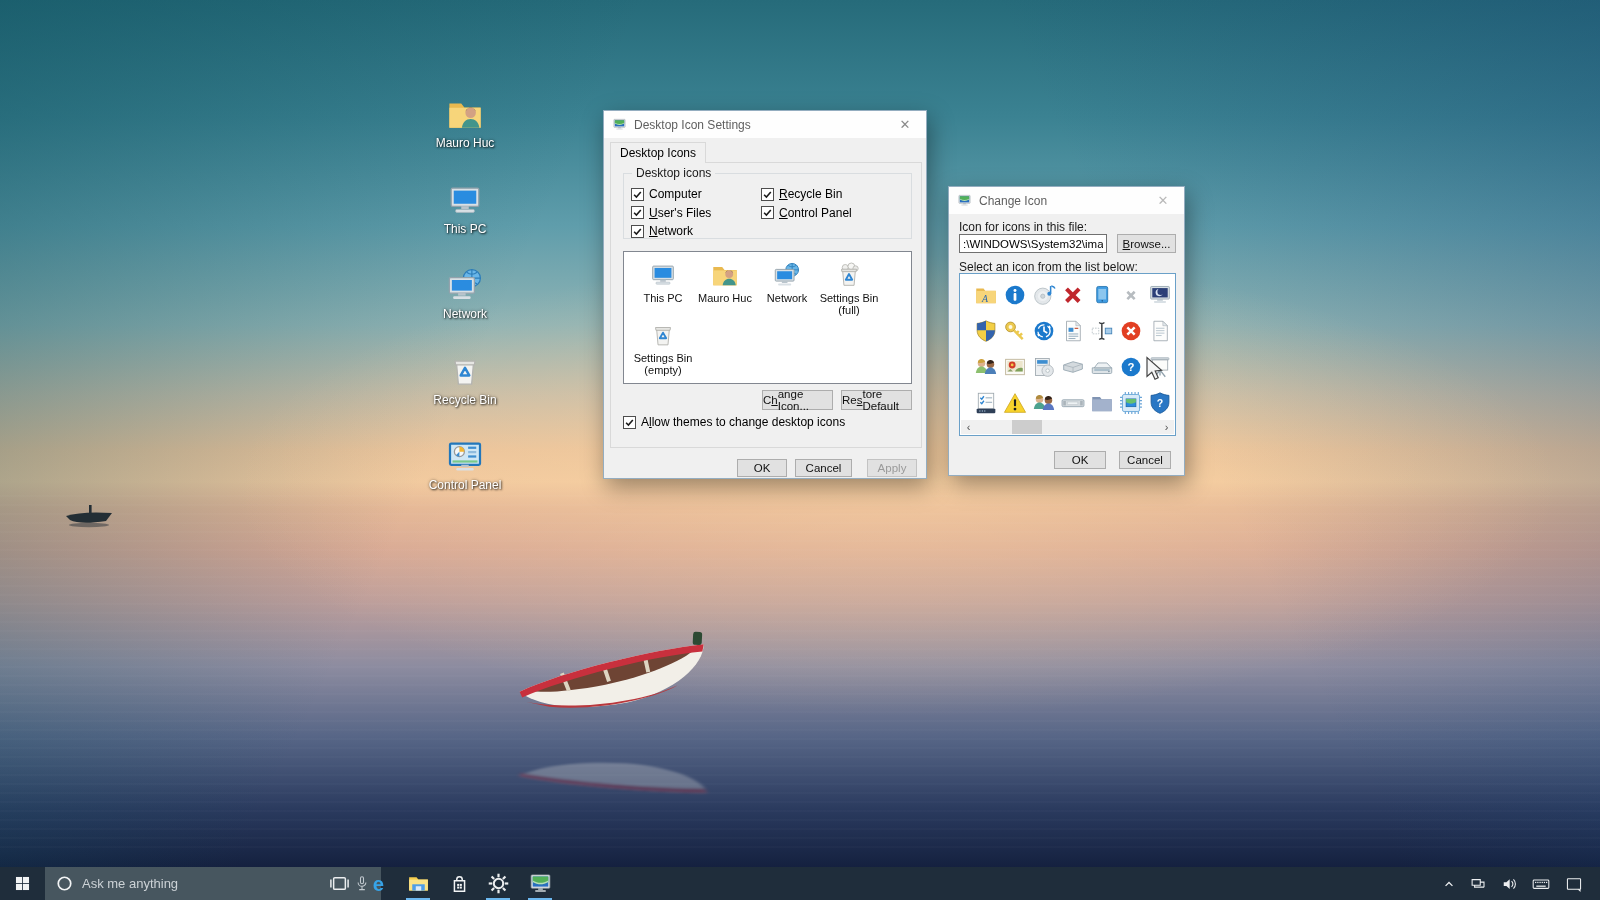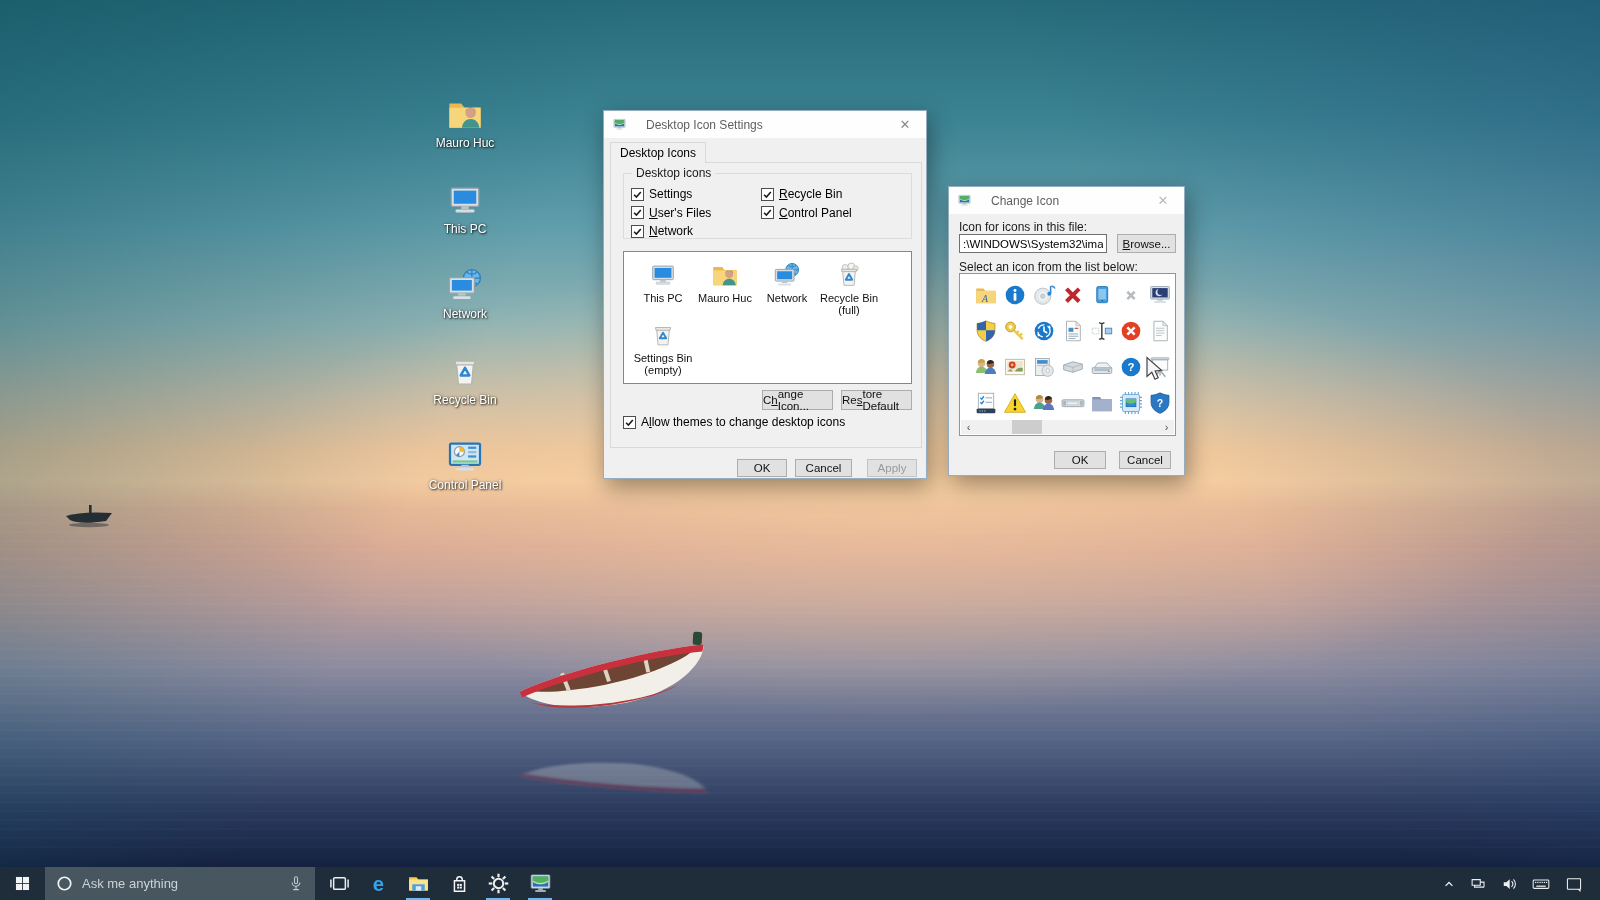--- a/index.html
+++ b/index.html
@@ -26,21 +26,21 @@
   .dicon .ig { width:40px; height:40px; margin:0 auto; }
   .dicon .lbl { display:block; margin-top:2px; font-size:12px; color:#fff;
     text-shadow:1px 1px 2px rgba(0,0,0,.75), 0 0 3px rgba(0,0,0,.5); }
 
   
   .dlg { position:absolute; background:#f0f0f0; border:1px solid #94adc0;
          box-shadow:3px 8px 22px rgba(0,0,0,.38); font-size:12px; color:#000; }
   .dlg-title { position:absolute; left:0; right:0; top:0; height:27px; background:#fefefe;
     display:flex; align-items:center; }
   .dlg-title .ticon { width:16px; height:16px; margin-left:8px; }
-  .dlg-title .ttext { margin-left:18px; color:#5f5f5f; font-size:12px; }
+  .dlg-title .ttext { margin-left:6px; color:#5f5f5f; font-size:12px; }
   .dlg-close { position:absolute; right:0; top:0; width:42px; height:27px; display:flex;
     align-items:center; justify-content:center; color:#8b8b8b; font-size:13px; }
   .btn { position:absolute; background:#e1e1e1; border:1px solid #adadad; font-size:11.5px;
     display:flex; align-items:center; justify-content:center; font-family:inherit; color:#111; }
   .btn.disabled { color:#9a9a9a; border-color:#c3c3c3; }
   u { text-decoration:underline; }
 
   
   .tab { position:absolute; left:6px; top:31px; height:21px; padding:0 9px; background:#f0f0f0;
     border:1px solid #d9d9d9; border-bottom:none; z-index:2; display:flex; align-items:center; }
@@ -70,21 +70,21 @@
     display:flex; align-items:center; }
   .harrow { width:15px; height:14px; display:flex; align-items:center; justify-content:center;
     color:#505050; font-size:11px; }
   .htrack { flex:1; position:relative; height:14px; }
   .hthumb { position:absolute; left:36px; width:30px; top:0; height:14px; background:#cdcdcd; }
 
   
   #taskbar { position:absolute; left:0; bottom:0; width:1600px; height:33px; background:#1f2d3b; z-index:10; }
   #start-btn { position:absolute; left:0; top:0; width:45px; height:33px; display:flex;
     align-items:center; justify-content:center; }
-  #searchbox { position:absolute; left:45px; top:0; width:270px; height:33px; background:#47565f;
+  #searchbox { position:absolute; left:45px; top:0; width:336px; height:33px; background:#47565f;
     display:flex; align-items:center; }
   #searchbox .ring { width:21px; height:21px; margin-left:9px; }
   #searchbox .ph { margin-left:7px; font-size:13px; color:#ccd2d6; flex:1; }
   #searchbox .mic { width:20px; height:20px; margin-right:9px; }
   .tb-slot { position:absolute; top:0; width:38px; height:33px; display:flex;
     align-items:center; justify-content:center; }
   .tb-underline { position:absolute; bottom:0; left:7px; width:24px; height:2px; background:#6cb8f0; }
   .tray-slot { position:absolute; top:0; width:28px; height:33px; display:flex;
     align-items:center; justify-content:center; }
 
@@ -199,21 +199,21 @@
     <div class="groupbox">
       <span class="gb-label">Desktop icons</span>
     </div>
     <div id="cb-area">
         <div class="cbrow" style="left: 27px; top: 76px;">
           <span class="cbbox">
             <svg viewBox="0 0 12 12" width="11" height="11">
               <path d="M2.3 6.3 L4.8 8.8 L9.6 3.2" stroke="#1a1a1a" stroke-width="1.7" fill="none"></path>
             </svg>
           </span>
-          <span>Settings</span>
+          <span>Computer</span>
         </div>
         <div class="cbrow" style="left: 27px; top: 94.5px;">
           <span class="cbbox">
             <svg viewBox="0 0 12 12" width="11" height="11">
               <path d="M2.3 6.3 L4.8 8.8 L9.6 3.2" stroke="#1a1a1a" stroke-width="1.7" fill="none"></path>
             </svg>
           </span>
           <span><u>U</u>ser's Files</span>
         </div>
         <div class="cbrow" style="left: 27px; top: 113px;">
@@ -274,21 +274,21 @@
         </div>
         <div class="licell">
           <div class="ig"><svg viewBox="0 0 32 32" width="30" height="30">
               <circle cx="12" cy="8" r="3.2" fill="#f0f0ee" stroke="#bcbcb8"></circle>
               <circle cx="18.5" cy="6.8" r="3.6" fill="#f6f6f4" stroke="#bcbcb8"></circle>
               <circle cx="23" cy="9" r="2.8" fill="#eaeae8" stroke="#bcbcb8"></circle>
               <path d="M9.2 11 h13.6 l-1.4 16 h-10.8 Z" fill="#f3f3f1" stroke="#b3b3af"></path>
               <path d="M8 9.8 h16 l-.4 2.6 h-15.2 Z" fill="#e6e6e3" stroke="#b3b3af"></path>
               <path d="M16 15 l3.4 6 h-6.8 Z" fill="none" stroke="#2f86d2" stroke-width="2" stroke-linejoin="round"></path>
             </svg></div>
-          <div class="cap">Recycle Bin (full)</div>
+          <div class="cap">Settings Bin (full)</div>
         </div>
         <div class="licell">
           <div class="ig"><svg viewBox="0 0 32 32" width="30" height="30">
               <path d="M9.2 9.5 h13.6 l-1.5 17 h-10.6 Z" fill="#f3f3f1" stroke="#b3b3af"></path>
               <path d="M8 8 h16 l-.5 3 h-15 Z" fill="#e6e6e3" stroke="#b3b3af"></path>
               <path d="M16 13.5 l3.4 6 h-6.8 Z" fill="none" stroke="#2f86d2" stroke-width="2" stroke-linejoin="round"></path>
             </svg></div>
           <div class="cap">Settings Bin (empty)</div>
         </div>
       </div>

